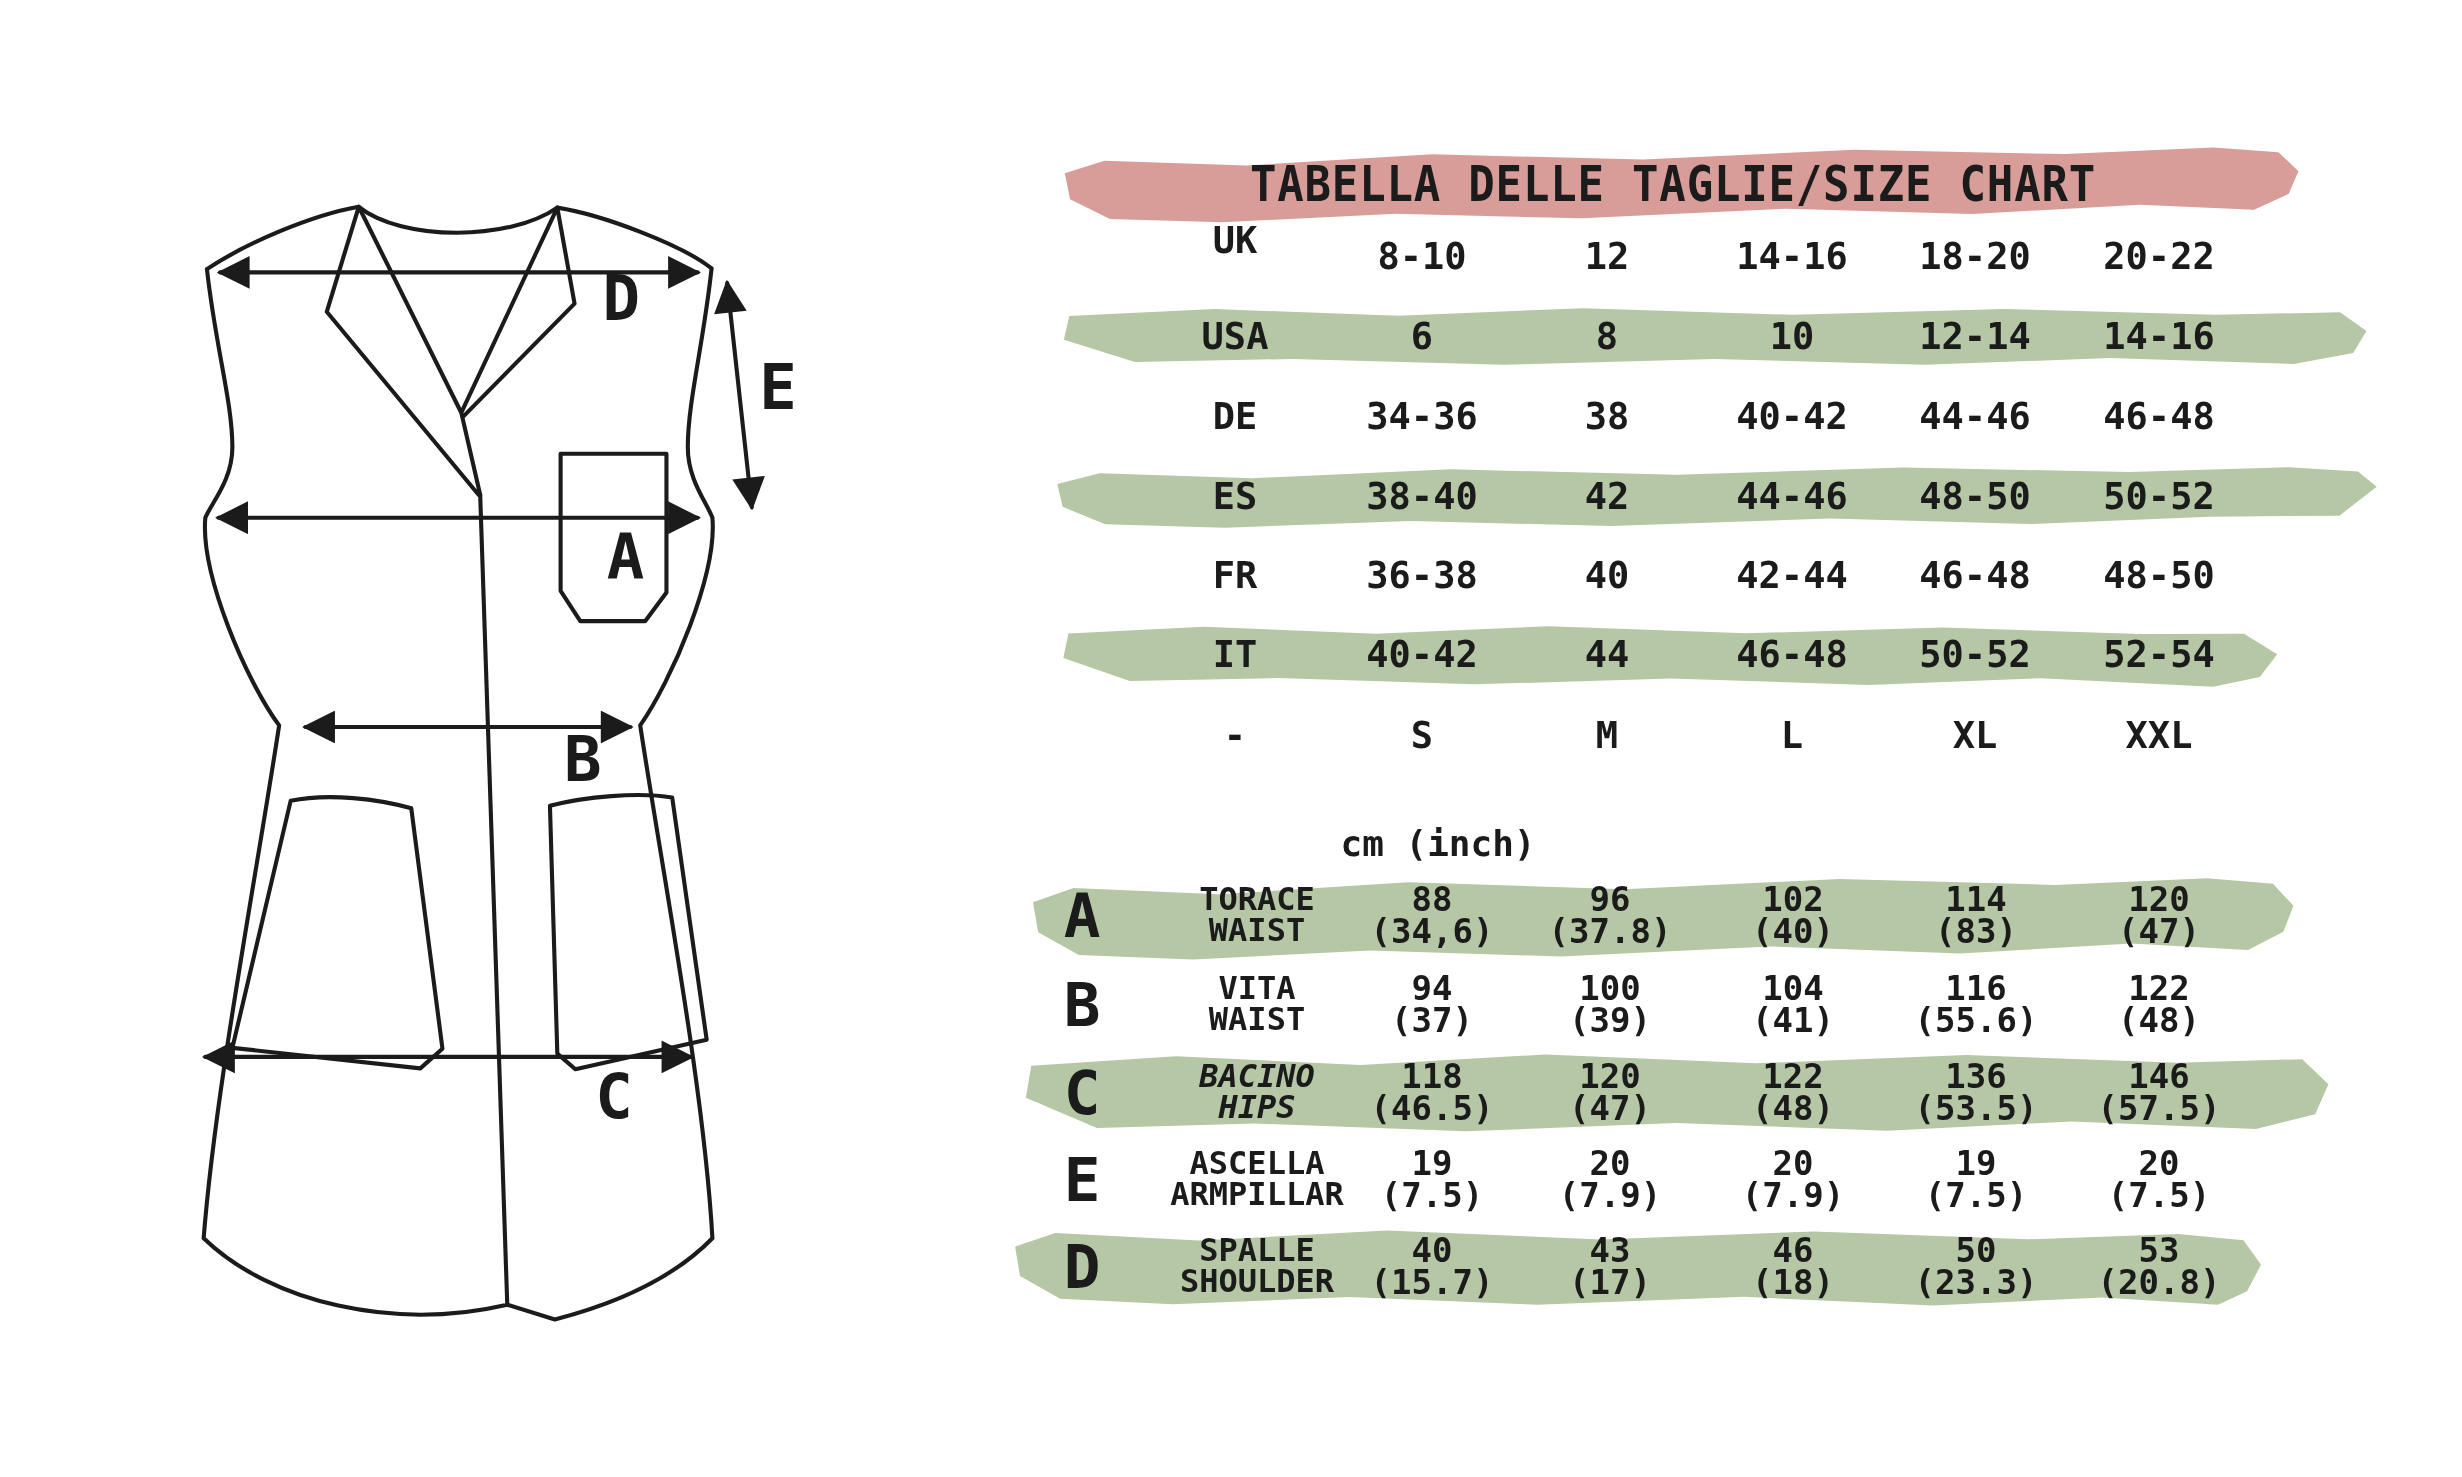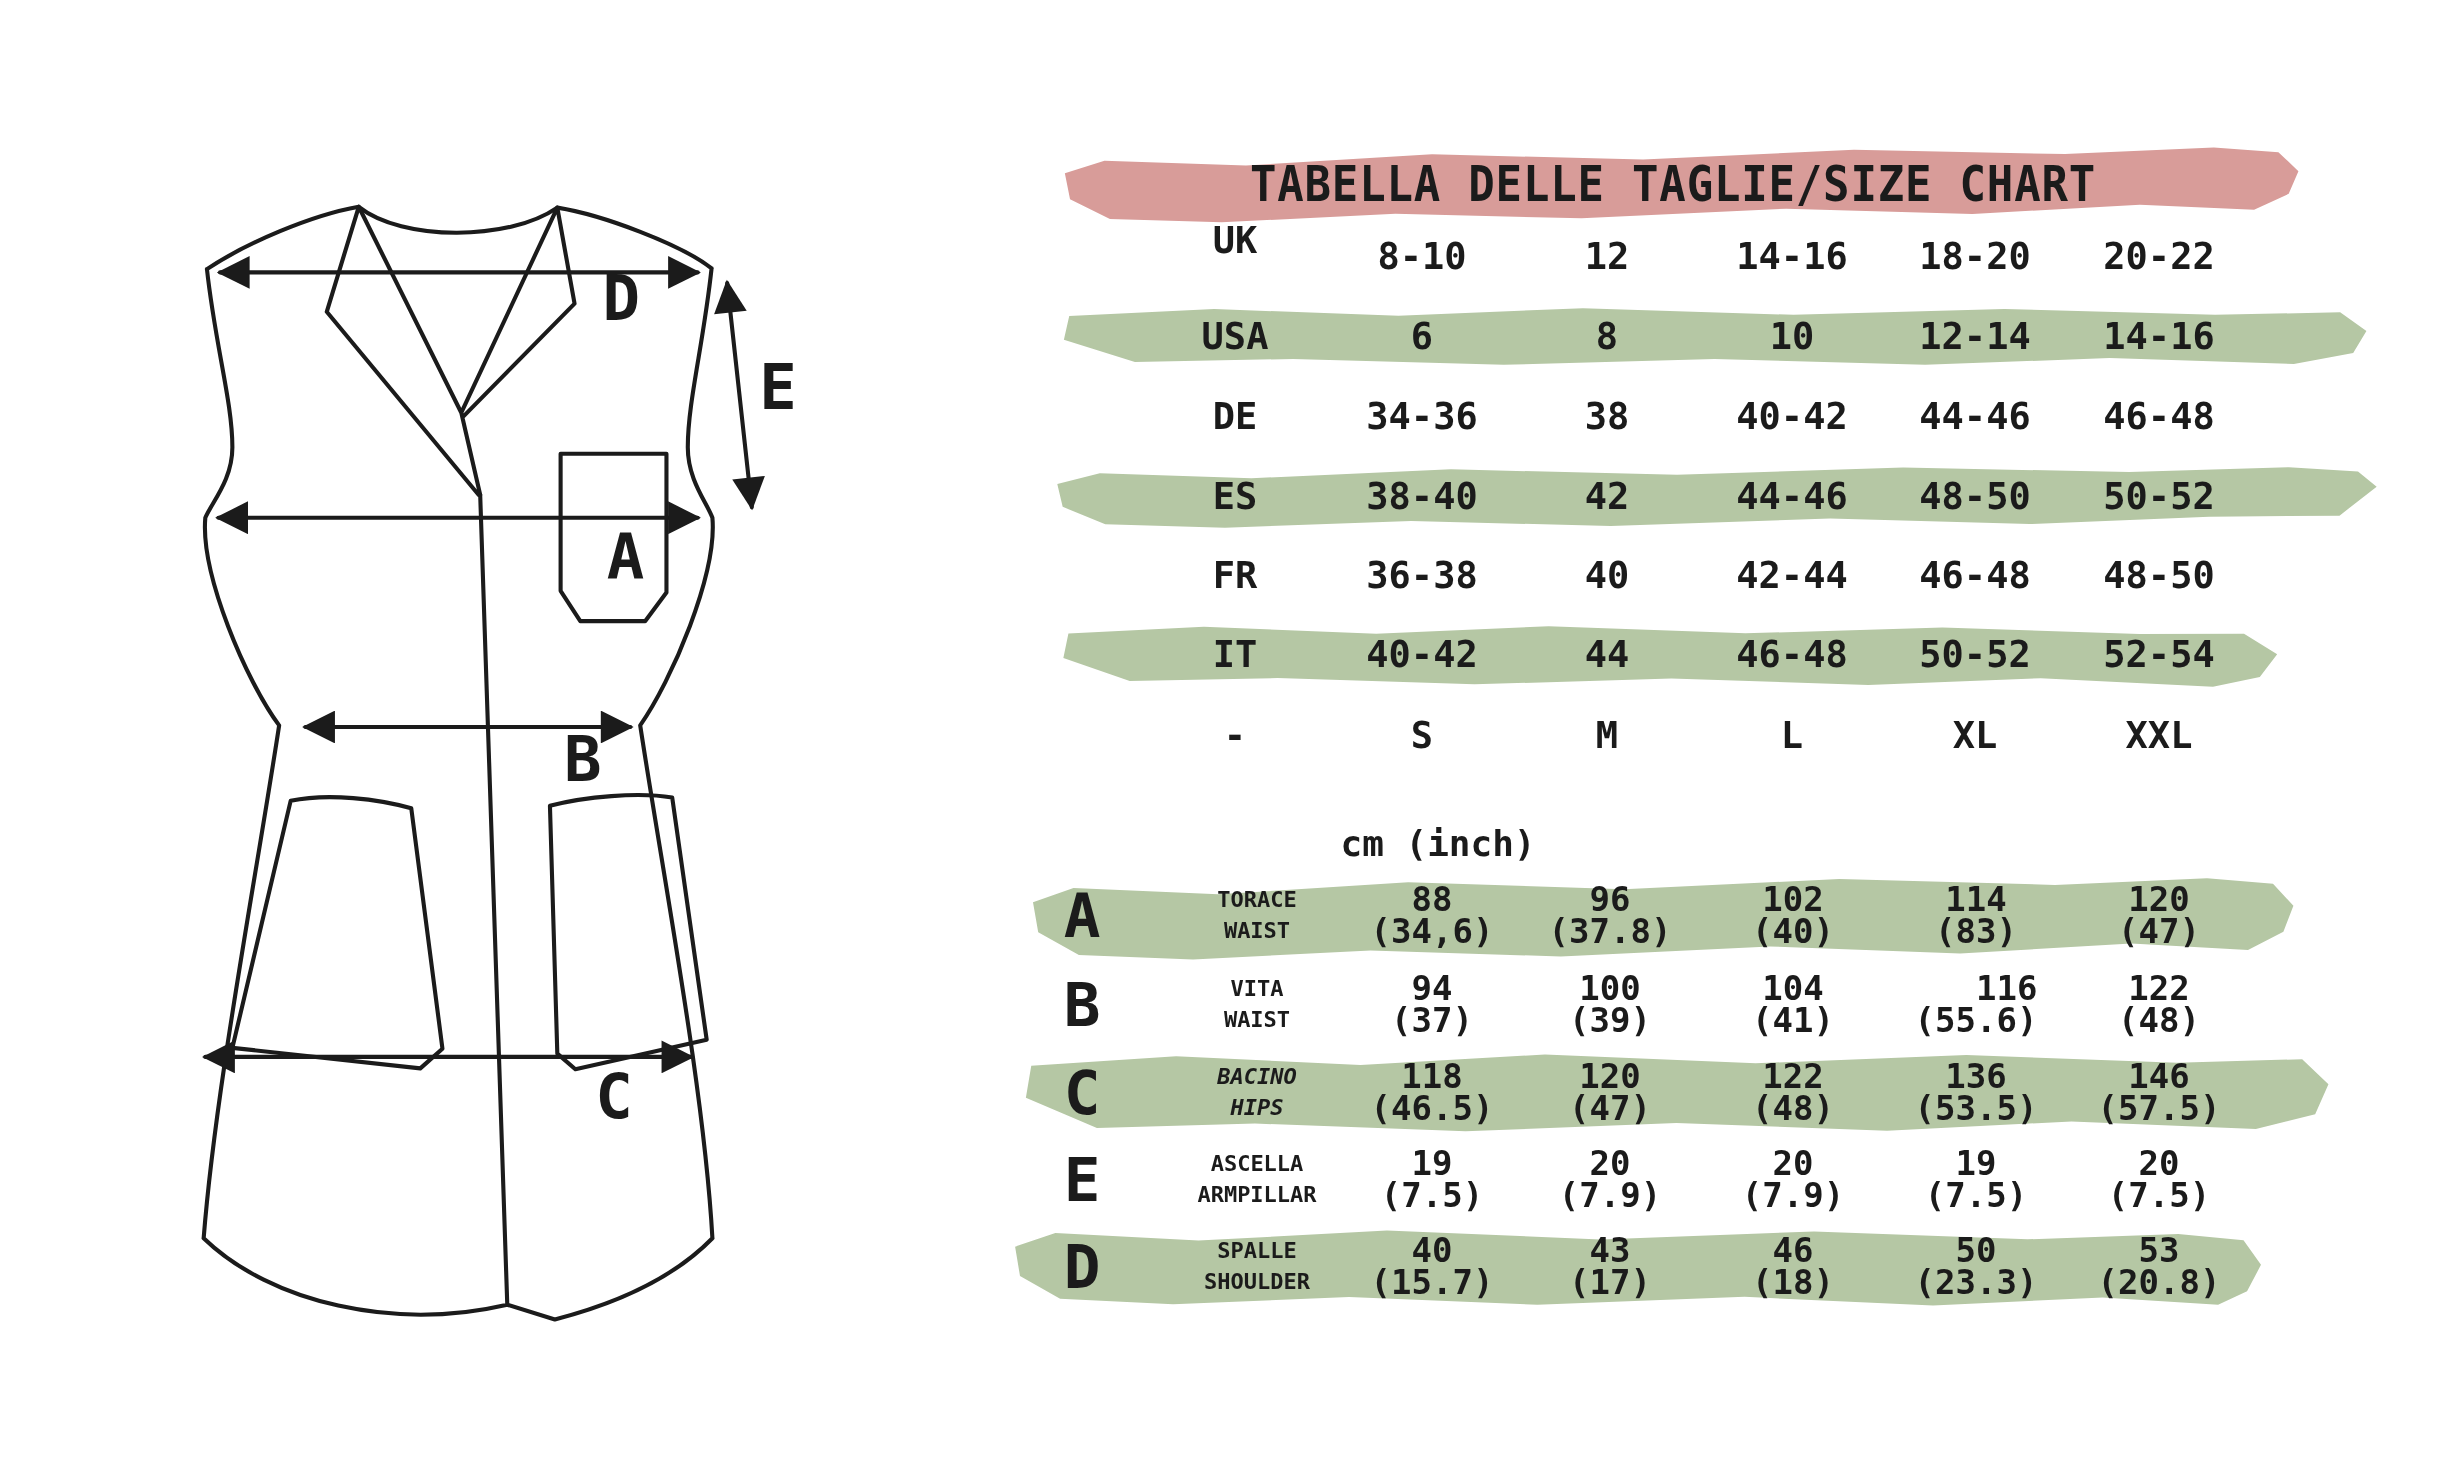--- a/index.html
+++ b/index.html
@@ -5,21 +5,21 @@
   html,body{margin:0;padding:0;background:#ffffff;}
   #canvas{position:relative;width:2462px;height:1477px;background:#ffffff;overflow:hidden;
           font-family:"DejaVu Sans Mono", monospace; color:var(--ink,#1b1b1b);}
   .band{position:absolute;z-index:1;}
   .band path{fill:var(--green,#b5c7a4);}
   .band.pink path{fill:var(--pink,#d89c99);}
   .cell{position:absolute;z-index:3;transform:translate(-50%,-50%);white-space:pre;
         font-weight:700;font-size:37px;text-align:center;}
   .cell2{position:absolute;z-index:3;transform:translate(-50%,-50%);white-space:pre;
          font-weight:700;font-size:34px;line-height:32px;text-align:center;}
-  .mlabel{font-size:22px;line-height:31px;}
+  .mlabel{font-size:32px;line-height:31px;}
   .mletter{font-size:61px;}
   .unit{font-size:36px;}
   .title{position:absolute;z-index:3;transform:translate(-50%,-50%) scaleY(1.12);
          font-weight:700;font-size:44px;letter-spacing:0.8px;white-space:pre;}
   svg text{font-family:"DejaVu Sans Mono",monospace;font-weight:700;fill:#1b1b1b;}
   .diagram{position:absolute;left:0;top:0;z-index:2;}
 </style>
 </head>
 <body>
 
@@ -106,21 +106,21 @@
   <div class="cell2" style="left:1610px;top:915px;"><div>96</div><div>(37.8)</div></div>
   <div class="cell2" style="left:1793px;top:915px;"><div>102</div><div>(40)</div></div>
   <div class="cell2" style="left:1976px;top:915px;"><div>114</div><div>(83)</div></div>
   <div class="cell2" style="left:2159px;top:915px;"><div>120</div><div>(47)</div></div>
 
   <span class="cell mletter" style="left:1082px;top:1004px;">B</span>
   <div class="cell2 mlabel" style="left:1257px;top:1004px;"><div>VITA</div><div>WAIST</div></div>
   <div class="cell2" style="left:1432px;top:1004px;"><div>94</div><div>(37)</div></div>
   <div class="cell2" style="left:1610px;top:1004px;"><div>100</div><div>(39)</div></div>
   <div class="cell2" style="left:1793px;top:1004px;"><div>104</div><div>(41)</div></div>
-  <div class="cell2" style="left:1976px;top:1004px;text-align:right;"><div>116</div><div>(55.6)</div></div>
+  <div class="cell2" style="left:1976px;top:1004px;"><div>116</div><div>(55.6)</div></div>
   <div class="cell2" style="left:2159px;top:1004px;"><div>122</div><div>(48)</div></div>
 
   <span class="cell mletter" style="left:1082px;top:1092px;">C</span>
   <div class="cell2 mlabel" style="left:1257px;top:1092px;font-style:italic;"><div>BACINO</div><div>HIPS</div></div>
   <div class="cell2" style="left:1432px;top:1092px;"><div>118</div><div>(46.5)</div></div>
   <div class="cell2" style="left:1610px;top:1092px;"><div>120</div><div>(47)</div></div>
   <div class="cell2" style="left:1793px;top:1092px;"><div>122</div><div>(48)</div></div>
   <div class="cell2" style="left:1976px;top:1092px;"><div>136</div><div>(53.5)</div></div>
   <div class="cell2" style="left:2159px;top:1092px;"><div>146</div><div>(57.5)</div></div>
 

